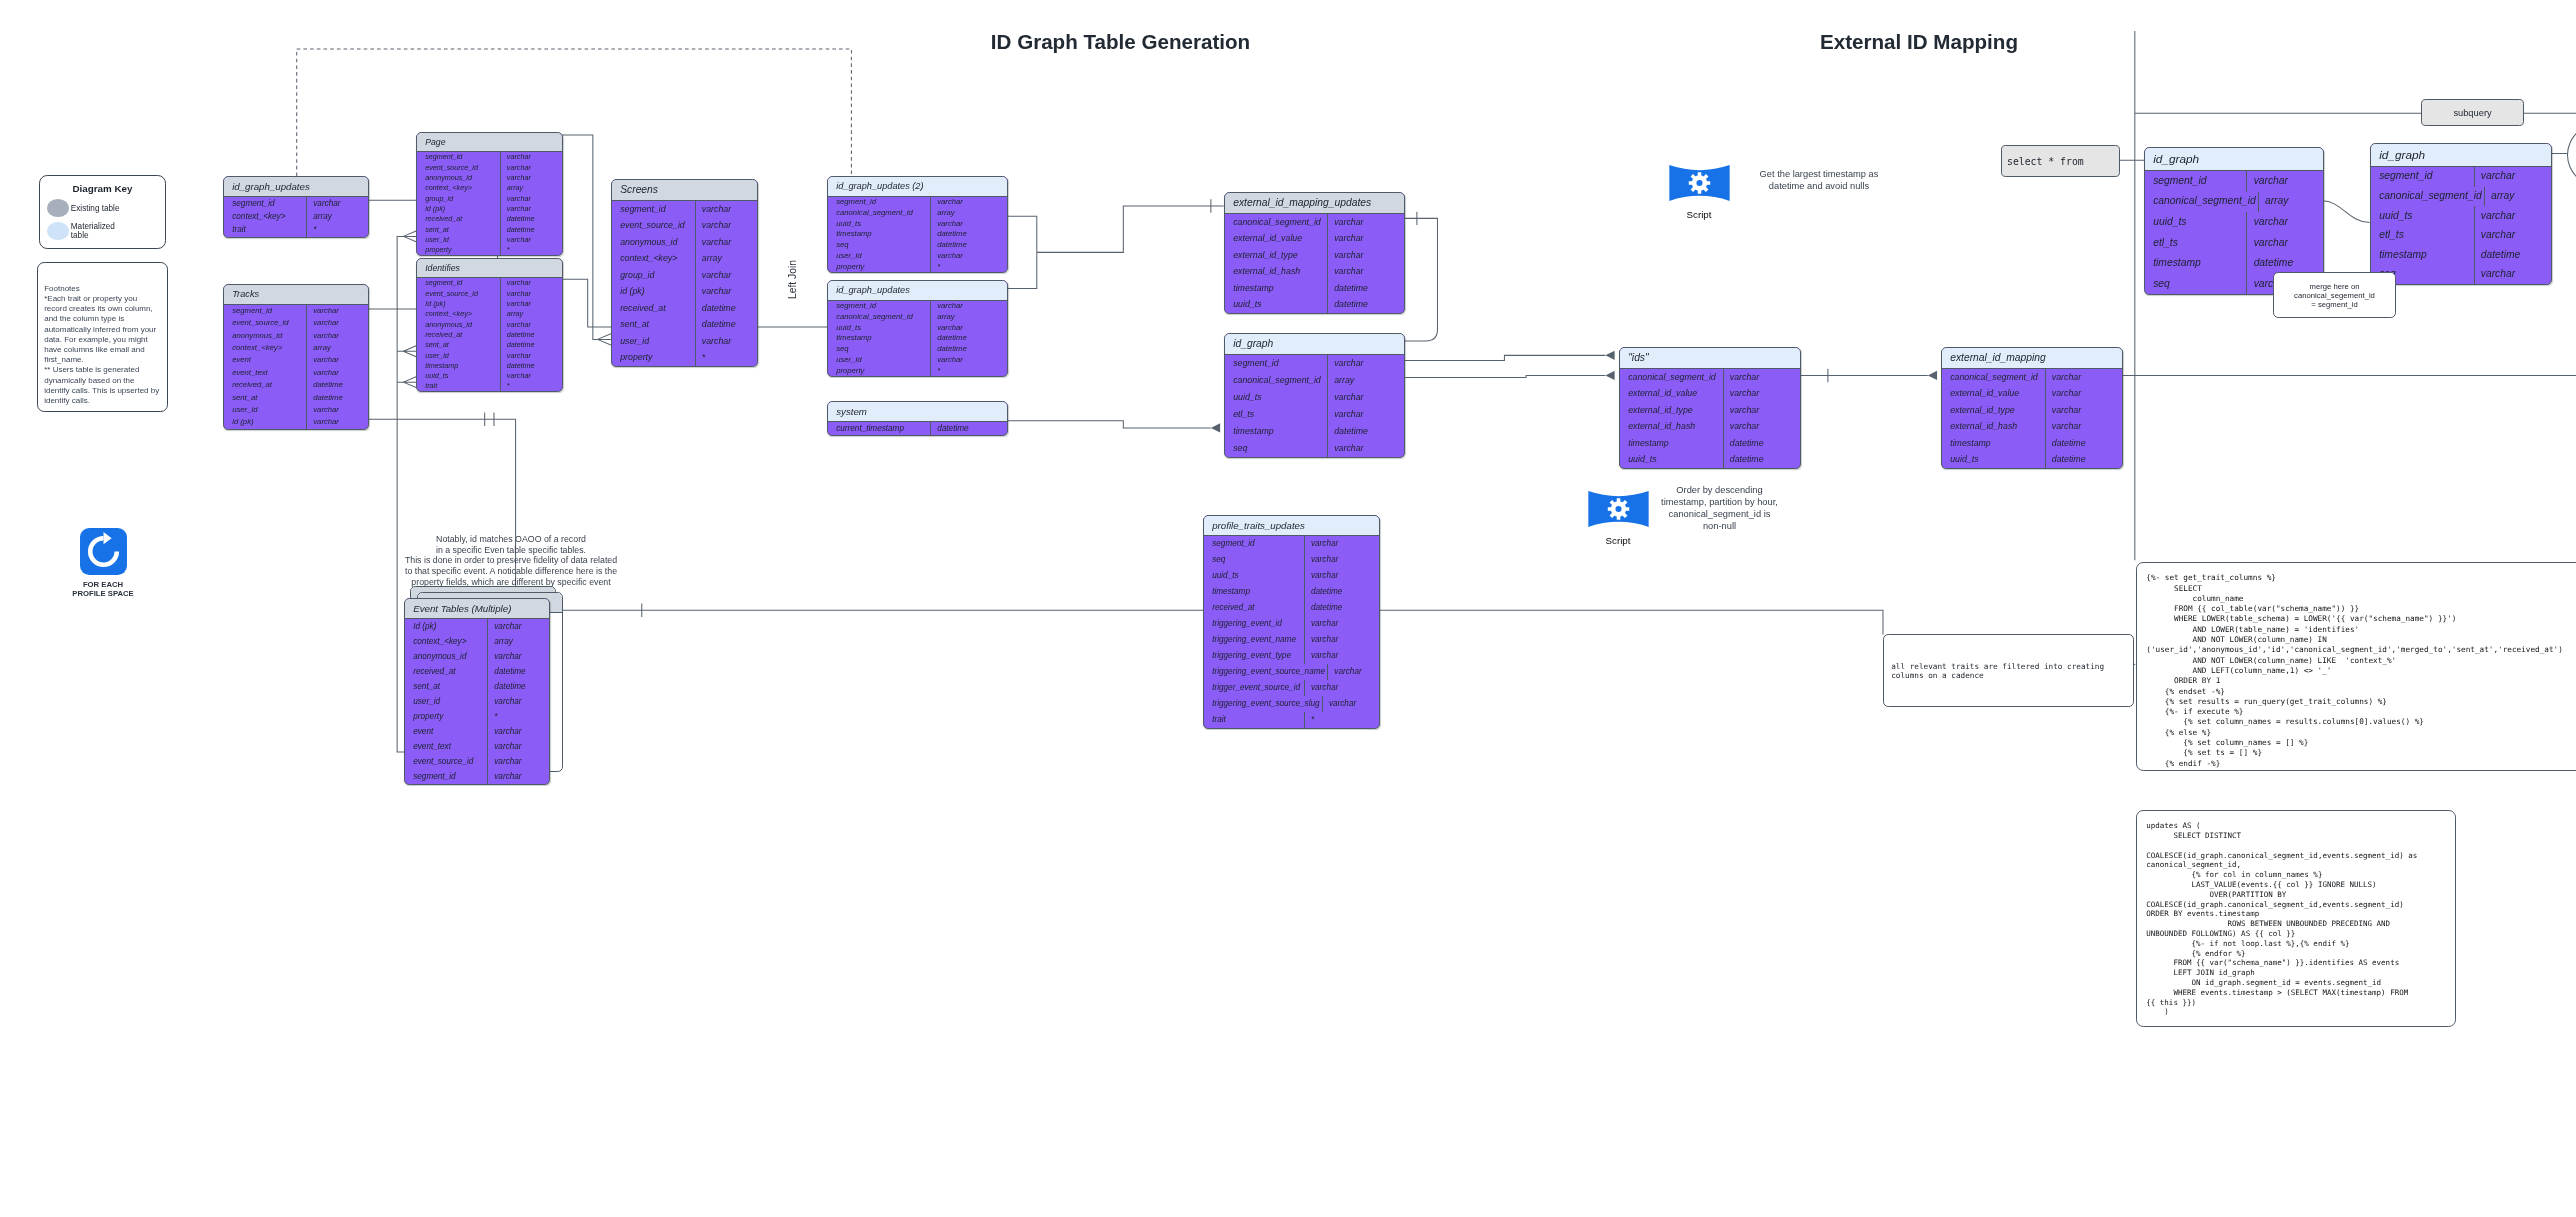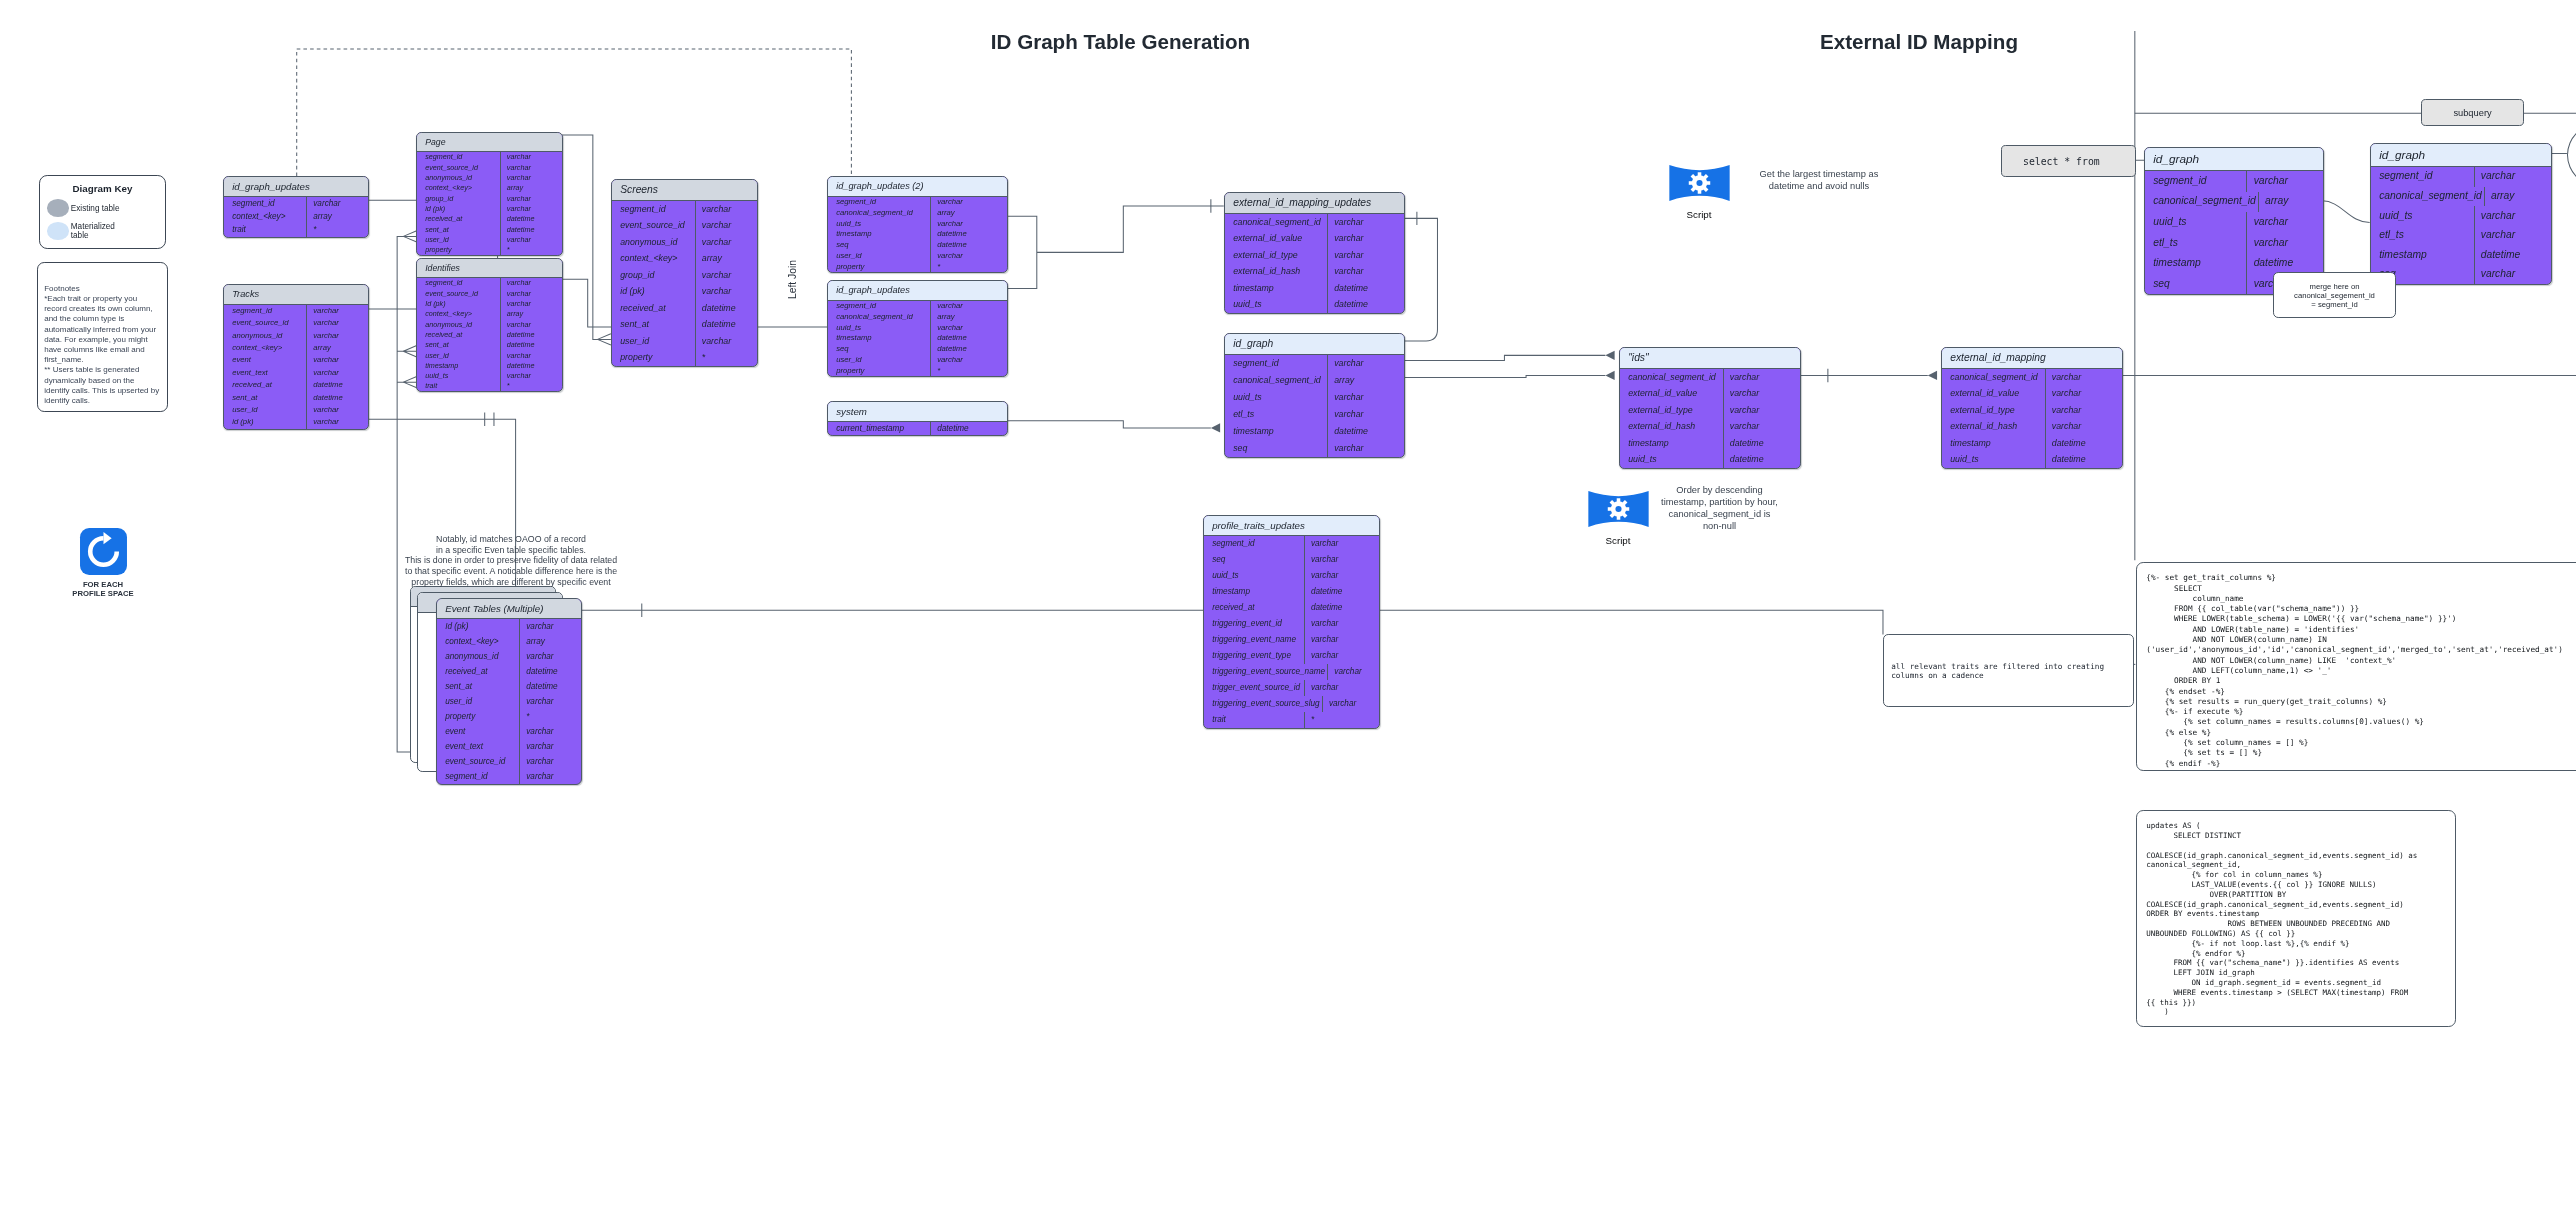--- a/index.html
+++ b/index.html
@@ -334,21 +334,21 @@
 This is done in order to preserve fidelity of data related
 to that specific event.  A noticable difference here is the
 property fields, which are different by specific event</div>
 
   <div class="stack-card" style="left:410px;top:586px;width:144px;height:175px;">
       <div class="strip"></div>
     </div>
   <div class="stack-card" style="left:417px;top:592px;width:144px;height:178px;">
       <div class="strip"></div>
     </div>
-  <div class="tbl gray" style="left:436px;top:598px;width:144px;border-radius:6px;--rh:15px;--fs:8.2px;">
+  <div class="tbl gray" style="left:404px;top:598px;width:144px;--rh:15px;--fs:8.2px;">
       <div class="hd">
         <div>Event Tables (Multiple)</div>
       </div>
       <div class="rw">
         <span class="f">Id (pk)</span>
         <span class="t">varchar</span>
       </div>
       <div class="rw">
         <span class="f">context_&lt;key&gt;</span>
         <span class="t">array</span>
@@ -672,21 +672,21 @@
       </div>
       <div class="rw">
         <span class="f">uuid_ts</span>
         <span class="t">datetime</span>
       </div>
     </div>
 
   <div class="notebox mono" style="left:1883px;top:634px;width:235px;height:61px;padding:5.2px 7.2px;font-size:7.7px;white-space:pre-line;">all relevant traits are filtered into creating
 columns on a cadence</div>
 
-  <div class="shape mono" style="left:2001px;top:145px;width:112px;height:30px;font-size:9.8px;justify-content:flex-start;padding-left:21px;">select * from</div>
+  <div class="shape mono" style="left:2001px;top:145px;width:112px;height:30px;font-size:9.8px;justify-content:flex-start;padding-left:5px;">select * from</div>
   <div class="tbl blue" style="left:2144px;top:147px;width:178px;--rh:20.6px;--fs:10.3px;">
       <div class="hd">
         <div>id_graph</div>
       </div>
       <div class="rw">
         <span class="f">segment_id</span>
         <span class="t">varchar</span>
       </div>
       <div class="rw">
         <span class="f">canonical_segment_id</span>

